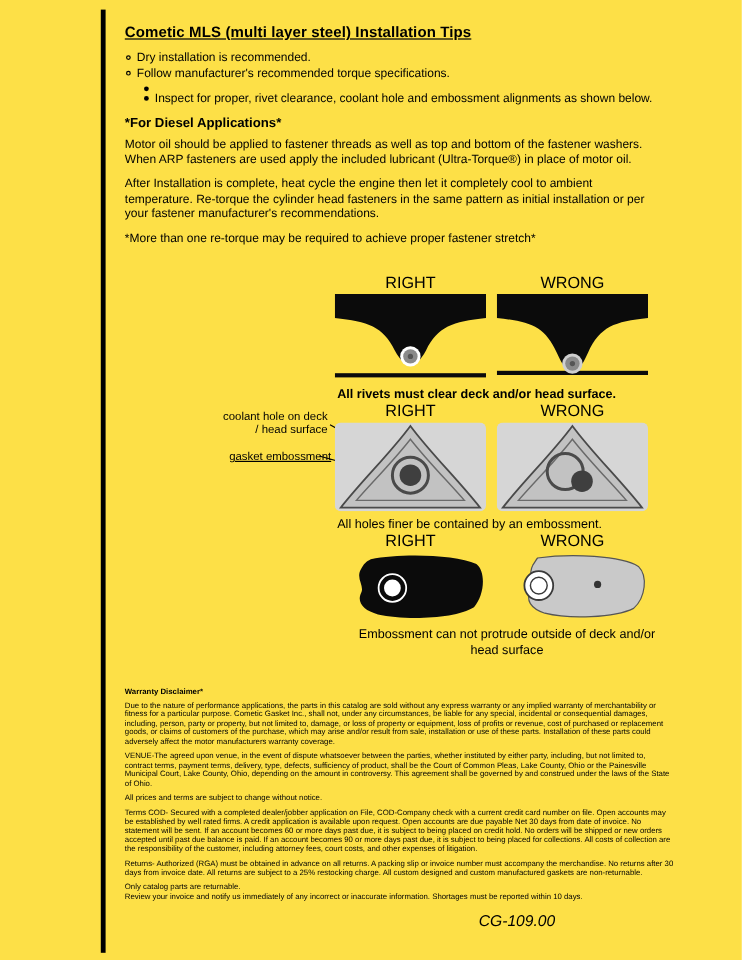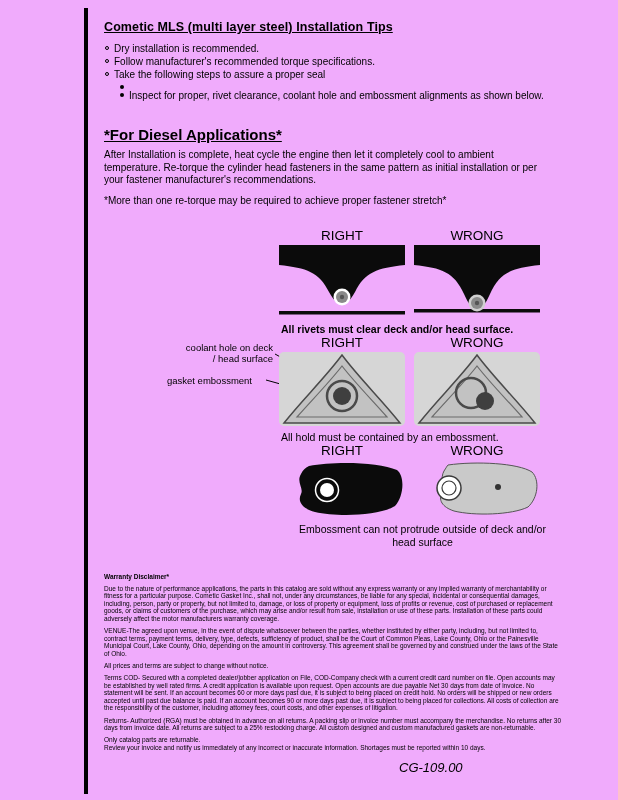--- a/index.html
+++ b/index.html
@@ -1,32 +1,32 @@
 <!DOCTYPE html>
 <html><head>
 <meta charset="utf-8">
 <style>
   * { margin:0; padding:0; box-sizing:border-box; }
   html,body { width:618px; height:800px; }
   body { background:#ffffff; font-family:"Liberation Sans", sans-serif; color:#000; }
 
-  .page { position:relative; width:618px; height:800px; background:#f0abfc; overflow:hidden; }
+  .page { position:relative; width:618px; height:800px; background:#fde047; overflow:hidden; }
 
   .left-bar { position:absolute; left:84px; top:8px; width:4px; height:786px; background:#000; }
 
   .content { position:absolute; left:104px; top:20px; width:454px; }
 
   .title { font-size:12.5px; font-weight:bold; text-decoration:underline; margin-bottom:8px; letter-spacing:0.1px; }
 
   .bullet { display:flex; align-items:flex-start; font-size:10px; line-height:13px; }
   .marker-o { flex:0 0 auto; width:4px; height:4px; border:1px solid #000; border-radius:50%; margin:4px 5px 0 1px; }
   .marker-dot { flex:0 0 auto; width:4px; height:4px; background:#000; border-radius:50%; margin:4px 5px 0 1px; }
   .sub { margin-left:15px; }
 
-  .diesel-heading { font-size:15px; font-weight:bold; margin-top:24px; margin-bottom:6px;text-decoration:underline; }
+  .diesel-heading { font-size:11px; font-weight:bold; margin-top:8px; margin-bottom:6px; }
   .para { font-size:10px; line-height:12.5px; width:436px; margin-bottom:8px; }
   .note { font-size:10px; line-height:12.5px; }
 
   .diagrams { position:absolute; left:0; top:228px; width:618px; height:330px;margin-left:44px; }
   .dg-label { position:absolute; width:126px; text-align:center; font-size:13.5px; }
   .panel { position:absolute; width:126px; }
   .panel svg { display:block; width:126px; }
   .caption { position:absolute; font-size:10.5px; line-height:12.5px; }
   .leader-label { position:absolute; font-size:9.5px; line-height:11px; text-align:right; }
   .leader-lines { position:absolute; left:0; top:0; pointer-events:none; }
@@ -49,33 +49,30 @@
     <div class="title">Cometic MLS (multi layer steel) Installation Tips</div>
 
     <div class="bullet">
       <span class="marker-o"></span>
       <span>Dry installation is recommended.</span>
     </div>
     <div class="bullet">
       <span class="marker-o"></span>
       <span>Follow manufacturer's recommended torque specifications.</span>
     </div>
-    <div class="bullet">
-      <span class="marker-o"></span>
-      <span>Take the following steps to assure a proper seal</span>
-    </div>
     <div class="bullet sub">
       <span class="marker-dot"></span>
     </div>
     <div class="bullet sub">
       <span class="marker-dot"></span>
       <span>Inspect for proper, rivet clearance, coolant hole and embossment alignments as shown below.</span>
     </div>
 
     <div class="diesel-heading">*For Diesel Applications*</div>
+    <div class="para">Motor oil should be applied to fastener threads as well as top and bottom of the fastener washers. When ARP fasteners are used apply the included lubricant (Ultra-Torque®) in place of motor oil.</div>
     <div class="para">After Installation is complete, heat cycle the engine then let it completely cool to ambient temperature. Re-torque the cylinder head fasteners in the same pattern as initial installation or per your fastener manufacturer's recommendations.</div>
     <div class="note">*More than one re-torque may be required to achieve proper fastener stretch*</div>
   </div>
 
   <div class="diagrams">
 
     <div class="dg-label" style="left:235px; top:0;">RIGHT</div>
     <div class="dg-label" style="left:370px; top:0;">WRONG</div>
 
     <div class="panel" style="left:235px; top:17px;">
@@ -95,21 +92,21 @@
         <circle cx="63" cy="58" r="6" fill="#8a8a8a"></circle>
         <circle cx="63" cy="58" r="2.2" fill="#555555"></circle>
       </svg>
     </div>
     <div class="caption" style="left:237px; top:95px;font-weight:bold;">All rivets must clear deck and/or head surface.</div>
 
     <div class="dg-label" style="left:235px; top:107px;">RIGHT</div>
     <div class="dg-label" style="left:370px; top:107px;">WRONG</div>
 
     <div class="leader-label" style="left:137px; top:114px; width:92px;">coolant hole on deck / head surface</div>
-    <div class="leader-label" style="left:100px; top:147px; width:108px;">gasket embossment</div>
+    <div class="leader-label" style="left:124px; top:147px; width:108px;text-decoration:underline;">gasket embossment</div>
 
     <svg class="leader-lines" width="618" height="330">
       <line x1="231" y1="126" x2="293" y2="160" stroke="#000" stroke-width="1"></line>
       <line x1="222" y1="152" x2="287" y2="170" stroke="#000" stroke-width="1"></line>
     </svg>
 
     <div class="panel" style="left:235px; top:124px;">
       <svg viewBox="0 0 126 74" width="126" height="74">
         <rect x="0" y="0" width="126" height="74" rx="5" fill="#d6d6d6"></rect>
         <path d="M63,3 C80,26 103,48 121,71 L5,71 C23,48 46,26 63,3 Z" fill="#c2c2c2" stroke="#4a4a4a" stroke-width="1.5"></path>
@@ -120,21 +117,21 @@
     </div>
     <div class="panel" style="left:370px; top:124px;">
       <svg viewBox="0 0 126 74" width="126" height="74">
         <rect x="0" y="0" width="126" height="74" rx="5" fill="#d6d6d6"></rect>
         <path d="M63,3 C80,26 103,48 121,71 L5,71 C23,48 46,26 63,3 Z" fill="#c2c2c2" stroke="#4a4a4a" stroke-width="1.5"></path>
         <path d="M63,14 C77,32 95,50 108,65 L18,65 C31,50 49,32 63,14 Z" fill="none" stroke="#6a6a6a" stroke-width="1.2"></path>
         <circle cx="57" cy="41" r="15" fill="none" stroke="#4a4a4a" stroke-width="2.5"></circle>
         <circle cx="71" cy="49" r="9" fill="#3f3f3f"></circle>
       </svg>
     </div>
-    <div class="caption" style="left:237px; top:203px;">All hold must be contained by an embossment.</div>
+    <div class="caption" style="left:237px; top:203px;">All holes finer be contained by an embossment.</div>
 
     <div class="dg-label" style="left:235px; top:215px;">RIGHT</div>
     <div class="dg-label" style="left:370px; top:215px;">WRONG</div>
 
     <div class="panel" style="left:235px; top:232px;">
       <svg viewBox="0 0 126 58" width="126" height="58">
         <path d="M30,6 C55,1 100,2 118,10 C126,16 125,36 116,46 C100,56 58,57 36,52 C24,49 18,42 22,34 C25,28 17,22 22,14 C24,10 26,8 30,6 Z" fill="#0b0b0b"></path>
         <circle cx="48" cy="30" r="11.5" fill="none" stroke="#ffffff" stroke-width="1.5"></circle>
         <circle cx="48" cy="30" r="7" fill="#ffffff"></circle>
       </svg>

